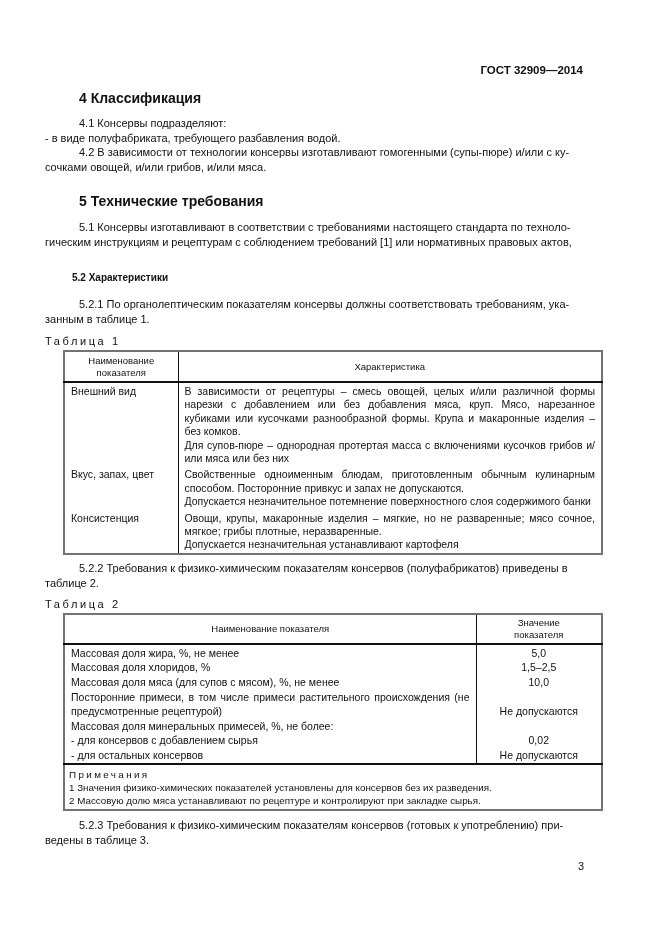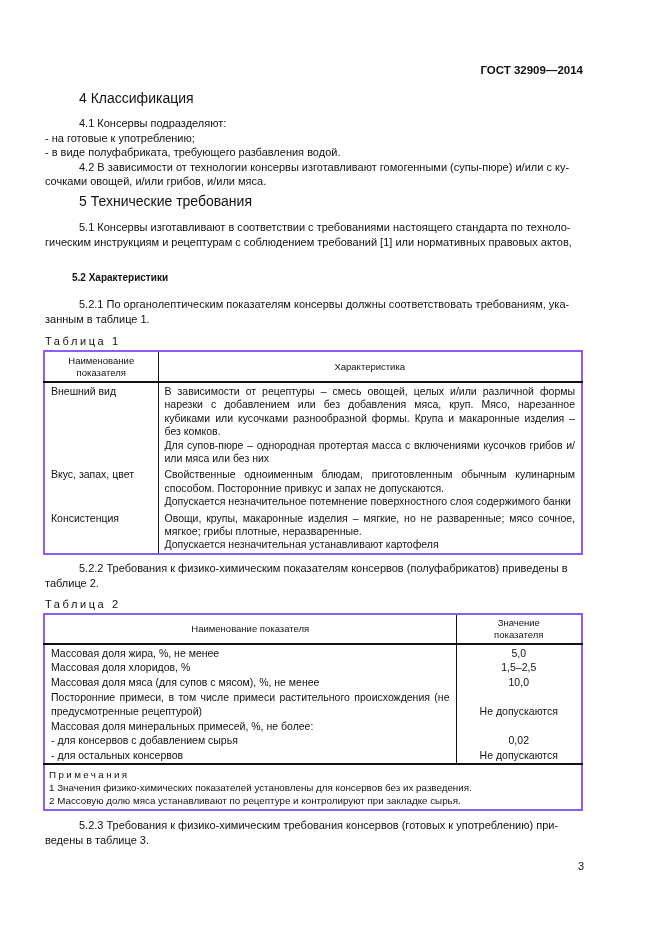--- a/index.html
+++ b/index.html
@@ -1,47 +1,46 @@
 <!DOCTYPE html>
 <html><head>
 <meta charset="utf-8">
 <style>
   html, body { margin: 0; padding: 0; background: #ffffff; }
   body { width: 661px; height: 935px; position: relative; overflow: hidden;
          font-family: "Liberation Sans", sans-serif; color: #111; font-size: 11px; }
   .abs { position: absolute; }
   .doc-code { right: 78px; top: 64px; font-weight: bold; font-size: 11.5px; }
-  .h1 { left: 79px; font-weight: normal; font-size: 14px; text-align: right; }
+  .h1 { left: 79px; font-weight: bold; font-size: 14px; text-align: right; }
   .h2 { left: 72px; font-weight: bold; font-size: 10px; }
   .para { left: 45px; width: 538px; line-height: 14.6px; font-size: 11px; text-align: justify; }
   .para .ind { display: inline-block; width: 34px; }
   .line { display: block; white-space: nowrap; }
   .cap { left: 45px; font-size: 11px; letter-spacing: 2.6px; }
   table { border-collapse: collapse; position: absolute; left: 43px; width: 540px; font-size: 10.5px; }
   td, th { padding: 0 6px; vertical-align: top; line-height: 13.4px; }
-  .t-outer { border: 2px solid #8b5cf6; }
+  .t-outer { border: 2px solid #737373; margin-left: 20px; }
   th { font-weight: normal; font-size: 9.5px; text-align: center; vertical-align: middle;
        border-bottom: 2px solid #111; line-height: 12px; }
   .vline { border-left: 1px solid #111; }
   .c { text-align: center; }
   .j { text-align: justify; }
   .note-cap { letter-spacing: 2.4px; }
   .notes td { border-top: 2px solid #111; font-size: 9.8px; line-height: 13px; padding-top: 3px; padding-bottom: 2px; }
   .page-num { left: 578px; top: 860px; font-size: 11px; }
 </style>
 </head>
 <body>
 
 <div class="abs doc-code">ГОСТ 32909—2014</div>
 
 <div class="abs h1" style="top:90px">4 Классификация</div>
 
 <div class="abs para" style="top:116px">
   <span class="line"><span class="ind"></span><span>4.1 Консервы подразделяют:</span></span>
-  <span class="line">- на готовые к употреблению;</span>
   <span class="line">- в виде полуфабриката, требующего разбавления водой.</span>
   <span class="line"><span class="ind"></span><span>4.2 В зависимости от технологии консервы изготавливают гомогенными (супы-пюре) и/или с ку-</span></span>
   <span class="line">сочками овощей, и/или грибов, и/или мяса.</span>
 </div>
 
 <div class="abs h1" style="top:193px">5 Технические требования</div>
 
 <div class="abs para" style="top:220px">
   <span class="line"><span class="ind"></span><span>5.1 Консервы изготавливают в соответствии с требованиями настоящего стандарта по техноло-</span></span>
   <span class="line">гическим инструкциям и рецептурам с соблюдением требований [1] или нормативных правовых актов,</span>
@@ -139,17 +138,17 @@
     <td colspan="2" style="padding-left:4px">
       <div class="note-cap">Примечания</div>
       <div>1 Значения физико-химических показателей установлены для консервов без их разведения.</div>
       <div>2 Массовую долю мяса устанавливают по рецептуре и контролируют при закладке сырья.</div>
     </td>
   </tr>
 </tbody>
   </table>
 
 <div class="abs para" style="top:818px">
-  <span class="line"><span class="ind"></span><span>5.2.3 Требования к физико-химическим требования консервов (готовых к употреблению) при-</span></span>
+  <span class="line"><span class="ind"></span><span>5.2.3 Требования к физико-химическим показателям консервов (готовых к употреблению) при-</span></span>
   <span class="line">ведены в таблице 3.</span>
 </div>
 
 <div class="abs page-num">3</div>
 
 </body></html>

